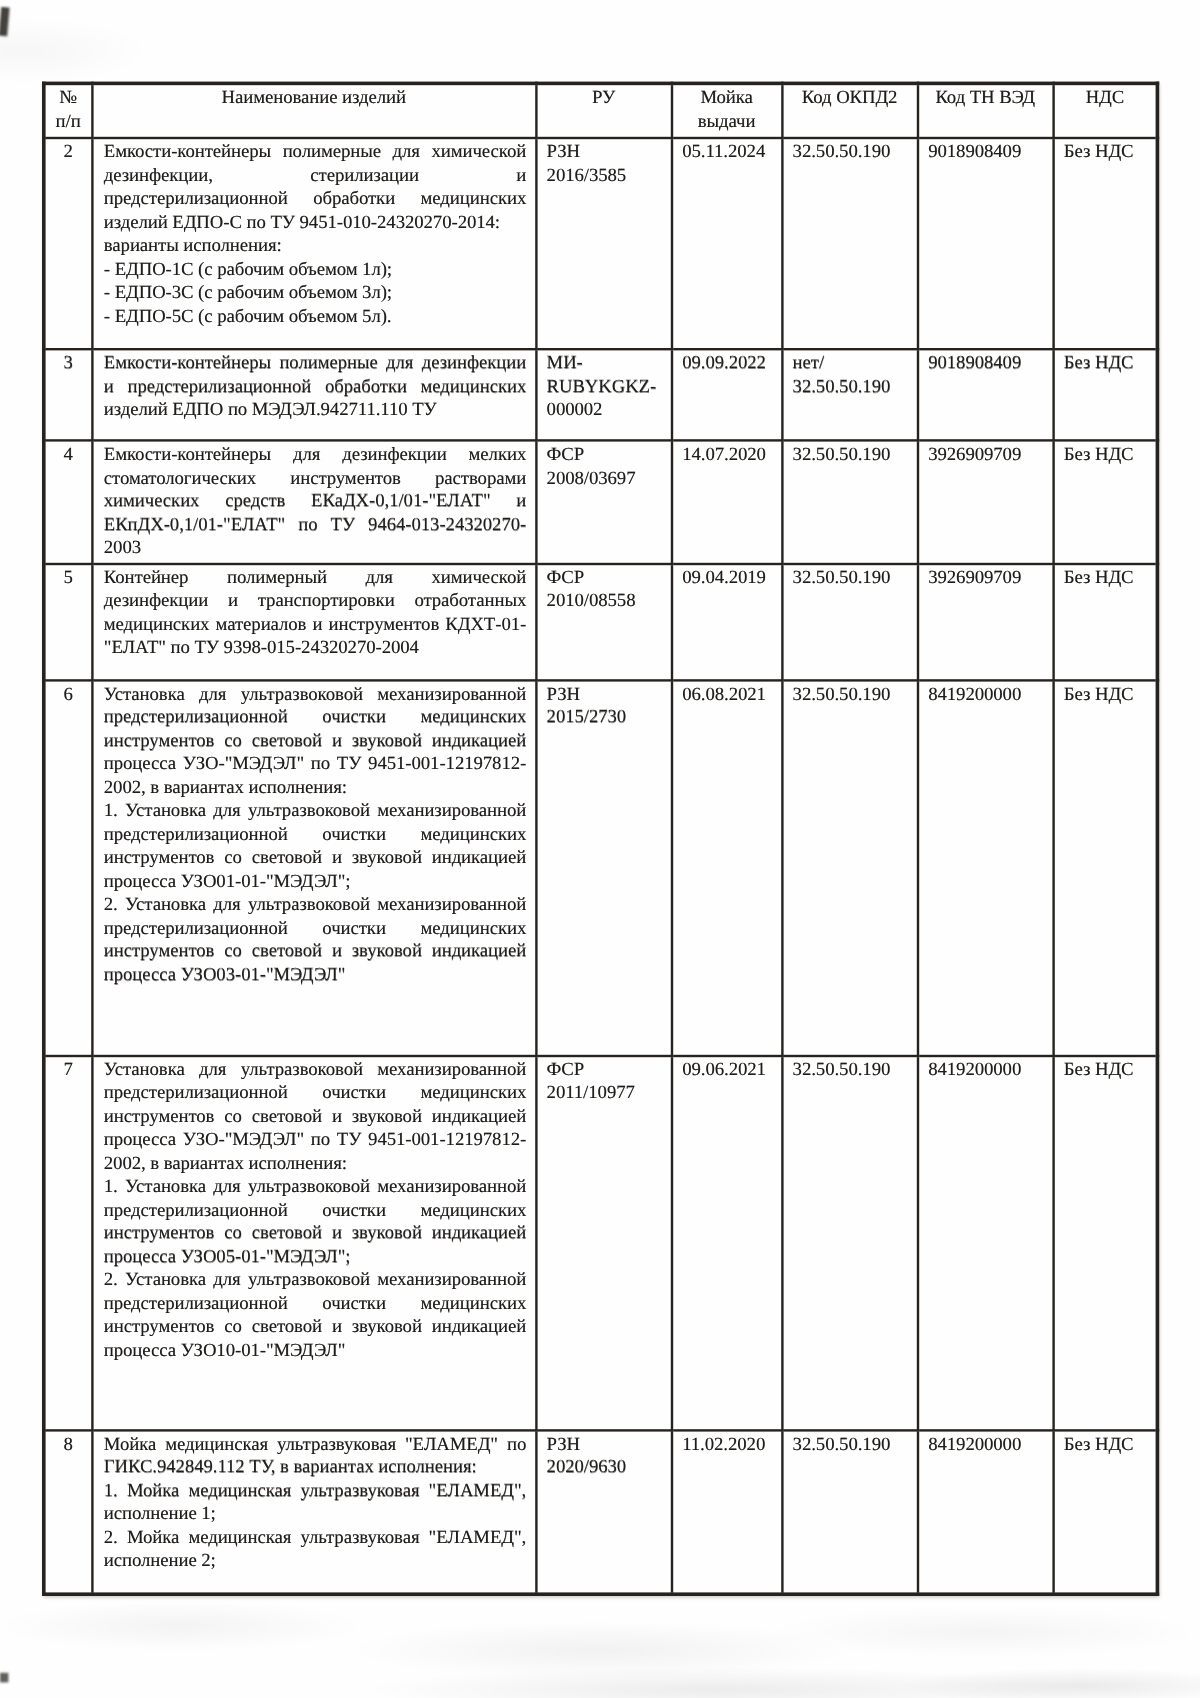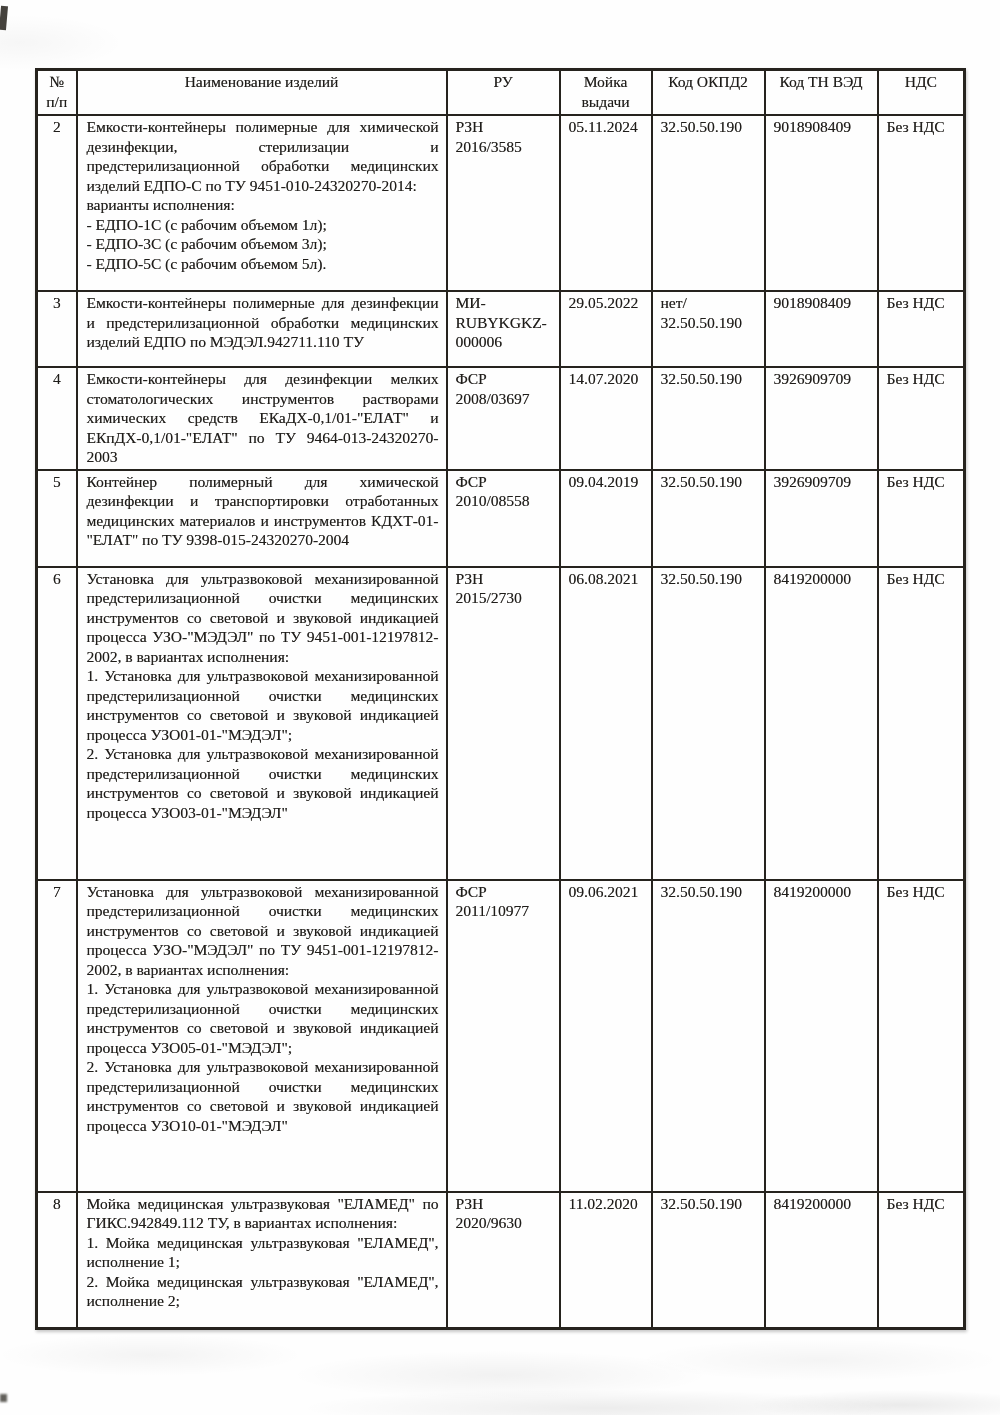--- a/index.html
+++ b/index.html
@@ -103,22 +103,22 @@
       <td class="c-okpd">32.50.50.190</td>
       <td class="c-tnved">9018908409</td>
       <td class="c-nds">Без НДС</td>
     </tr>
 
     <tr>
       <td class="c-num">3</td>
       <td class="c-name">Емкости-контейнеры полимерные для дезинфекции и предстерилизационной обработки медицинских изделий ЕДПО по МЭДЭЛ.942711.110 ТУ</td>
       <td class="c-ru">МИ-
 RUBYKGKZ-
-000006</td>
-      <td class="c-date">29.05.2022</td>
+000002</td>
+      <td class="c-date">09.09.2022</td>
       <td class="c-okpd">нет/
 32.50.50.190</td>
       <td class="c-tnved">9018908409</td>
       <td class="c-nds">Без НДС</td>
     </tr>
 
     <tr>
       <td class="c-num">4</td>
       <td class="c-name">Емкости-контейнеры для дезинфекции мелких стоматологических инструментов растворами химических средств ЕКаДХ-0,1/01-"ЕЛАТ" и ЕКпДХ-0,1/01-"ЕЛАТ" по ТУ 9464-013-24320270-2003</td>
       <td class="c-ru">ФСР

